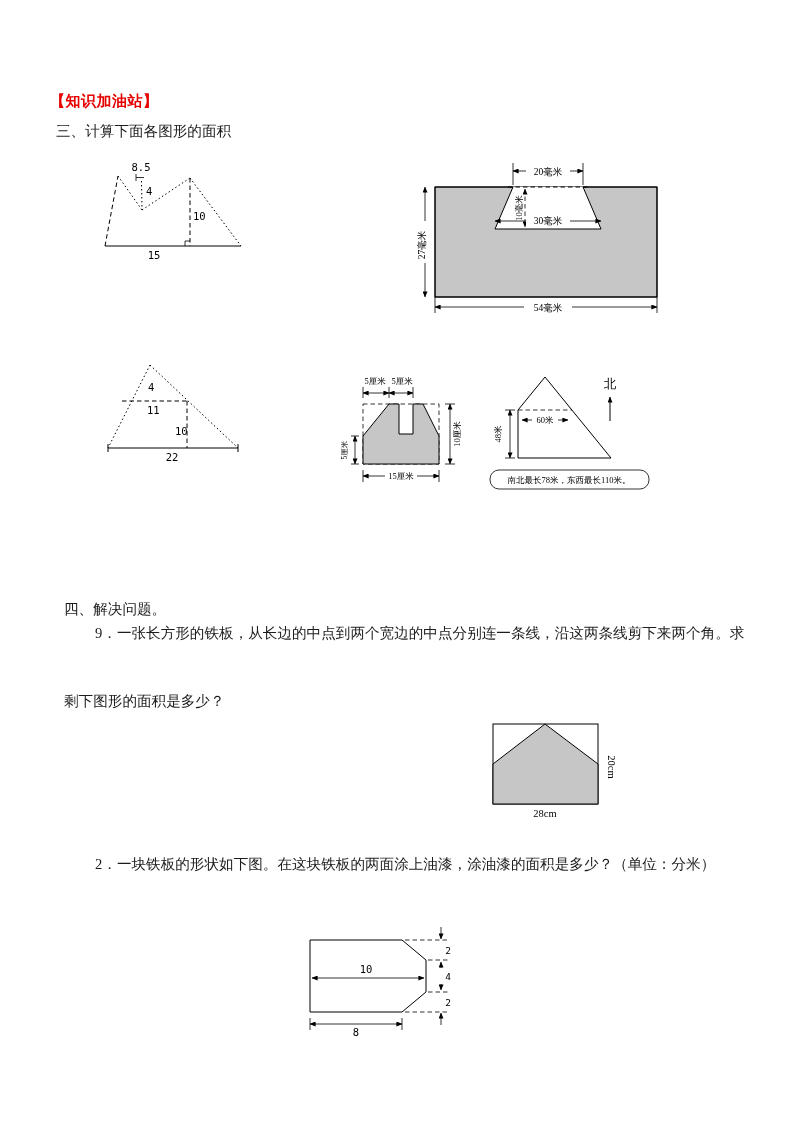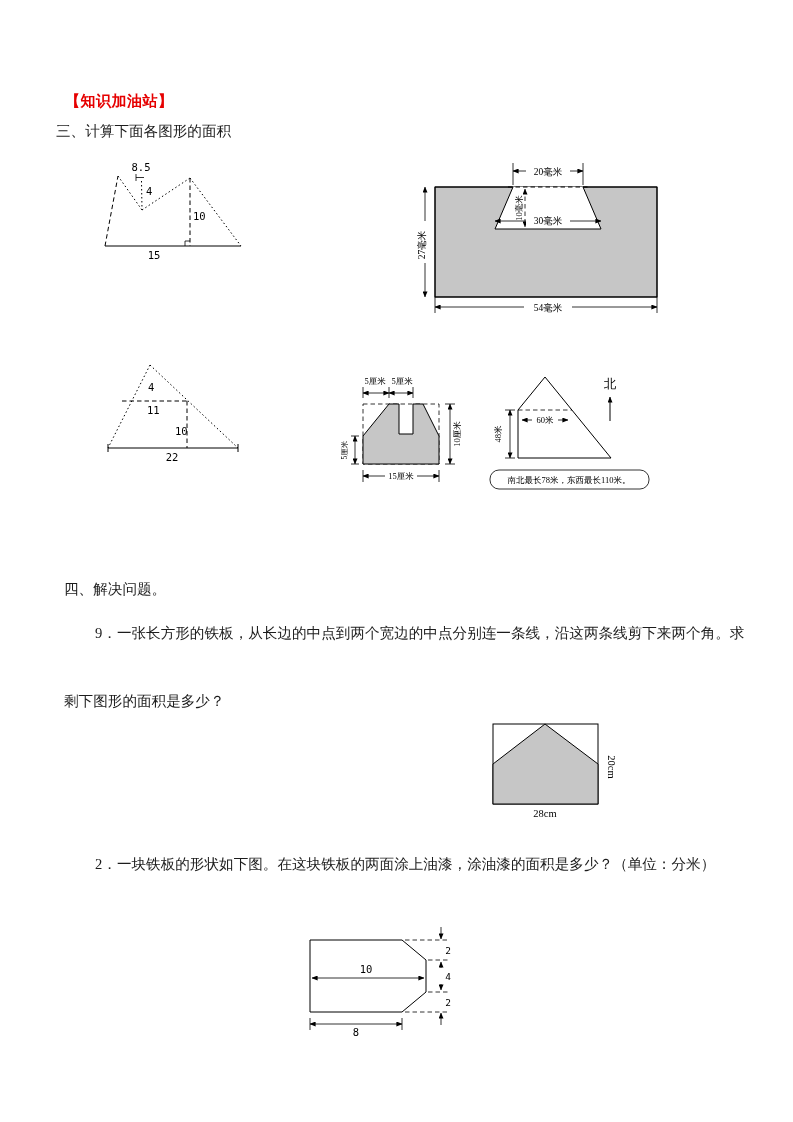--- a/index.html
+++ b/index.html
@@ -27,21 +27,21 @@
 <body>
 
 <svg width="0" height="0" style="position:absolute" aria-hidden="true">
   <defs>
     <marker id="arr" viewBox="0 0 6 5" markerWidth="6" markerHeight="5" refX="5.6" refY="2.5" orient="auto-start-reverse" markerUnits="userSpaceOnUse">
       <path d="M0,0 L6,2.5 L0,5 Z" fill="#000"></path>
     </marker>
   </defs>
 </svg>
 
-<div class="abs red-head" style="left:65px;top:92px;">【知识加油站】</div>
+<div class="abs red-head" style="left:50px;top:92px;">【知识加油站】</div>
 <div class="abs body-line" style="left:56px;top:122px;">三、计算下面各图形的面积</div>
 
 <svg class="abs" style="left:92px;top:160px;" width="160" height="112" viewBox="0 0 160 112">
   <path class="ln dsh" d="M13,86 L26,16"></path>
   <path class="ln dot" d="M26,16 L50,50 M50,50 L98,18 M98,18 L149,86"></path>
   <path class="ln" d="M13,86 L149,86"></path>
   <path class="ln dsh" d="M98,18 L98,86"></path>
   <path class="ln thin" d="M93,86 L93,81 L98,81"></path>
   <path class="ln thin" d="M44,14 L44,21 M44,17.5 L52,17.5"></path>
   <path class="ln dot" d="M49.5,21 L50,50"></path>
@@ -113,21 +113,21 @@
   <text class="t8 tc cjk" x="57" y="60">60米</text>
   <path class="ln thin" d="M17,47 L27,47 M17,95 L27,95"></path>
   <line class="ln thin" x1="22" y1="47" x2="22" y2="95" marker-start="url(#arr)" marker-end="url(#arr)"></line>
   <text class="t8 tc cjk" x="13" y="71" transform="rotate(-90 13 71)">48米</text>
   <text class="t12 tc cjk" x="122" y="25">北</text>
   <line class="ln" x1="122" y1="58" x2="122" y2="34" marker-end="url(#arr)"></line>
   <rect x="2" y="107" width="159" height="19" rx="9" class="ln thin"></rect>
   <text class="t8 tc cjk" x="81" y="120">南北最长78米，东西最长110米。</text>
 </svg>
 
-<div class="abs body-line" style="left:64px;top:580px;">四、解决问题。</div>
+<div class="abs body-line" style="left:64px;top:600px;">四、解决问题。</div>
 <div class="abs body-line" style="left:95px;top:624px;">9．一张长方形的铁板，从长边的中点到两个宽边的中点分别连一条线，沿这两条线剪下来两个角。求</div>
 <div class="abs body-line" style="left:64px;top:692px;">剩下图形的面积是多少？</div>
 
 <svg class="abs" style="left:478px;top:712px;" width="150" height="108" viewBox="0 0 150 108">
   <rect x="15" y="12" width="105" height="80" class="ln wfill"></rect>
   <polygon points="15,52 67,12 120,52 120,92 15,92" class="gfill"></polygon>
   <text class="t10 cjk tc" x="130" y="55" transform="rotate(90 130 55)">20cm</text>
   <text class="t10 cjk tc" x="67" y="105">28cm</text>
 </svg>
 

